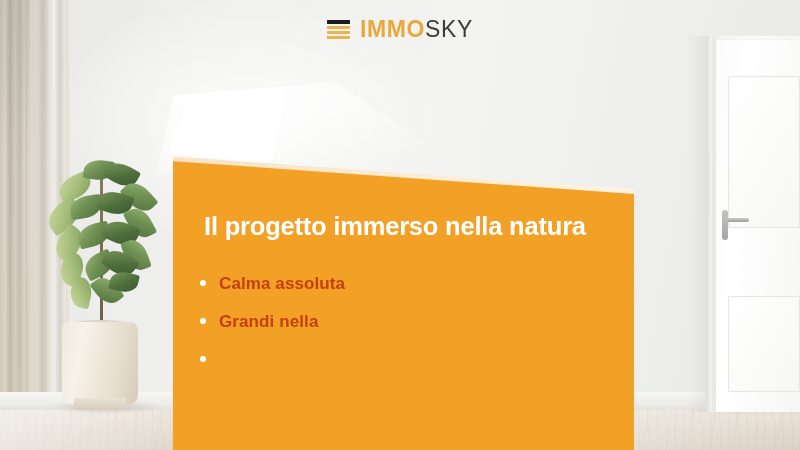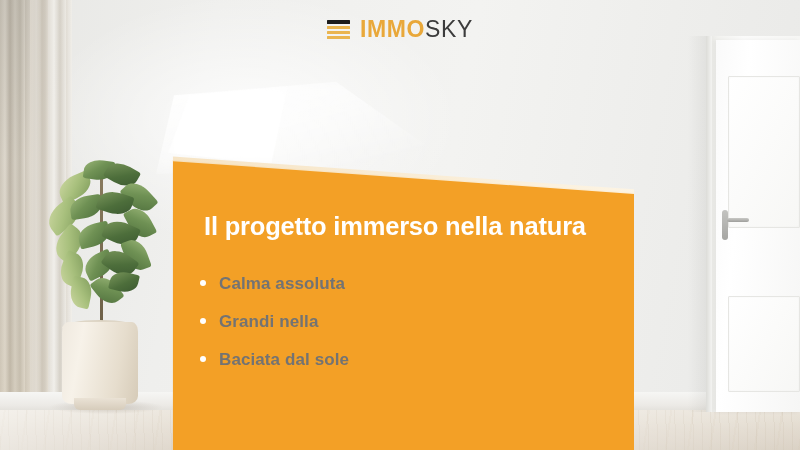--- a/index.html
+++ b/index.html
@@ -195,21 +195,21 @@
   }
   .bullets { position:absolute; left:28px; top:114px; width:420px; list-style:none; }
   .bullet {
     display:flex; align-items:center; gap:13px;
     height:38px;
   }
   .bullet-dot {
     width:6px; height:6px; border-radius:50%; background:#ffffff; flex:0 0 auto;
   }
   .bullet-label {
-    color:#737373; font-size:17px; font-weight:700; letter-spacing:0.1px; line-height:1;
+    color:#c2410c; font-size:17px; font-weight:700; letter-spacing:0.1px; line-height:1;
   }
 </style>
 </head>
 <body>
 
 <div class="stage">
 
   <div class="room">
 
     <div class="wall"></div>
@@ -272,21 +272,20 @@
         <li class="bullet">
           <span class="bullet-dot"></span>
           <span class="bullet-label">Calma assoluta</span>
         </li>
         <li class="bullet">
           <span class="bullet-dot"></span>
           <span class="bullet-label">Grandi nella</span>
         </li>
         <li class="bullet">
           <span class="bullet-dot"></span>
-          <span class="bullet-label">Baciata dal sole</span>
         </li>
       </ul>
     </div>
   </div>
 
   <div class="header">
     <div class="logo">
       <span class="logo-mark">
         <i class="dark w1"></i>
           <i class="w2"></i>

